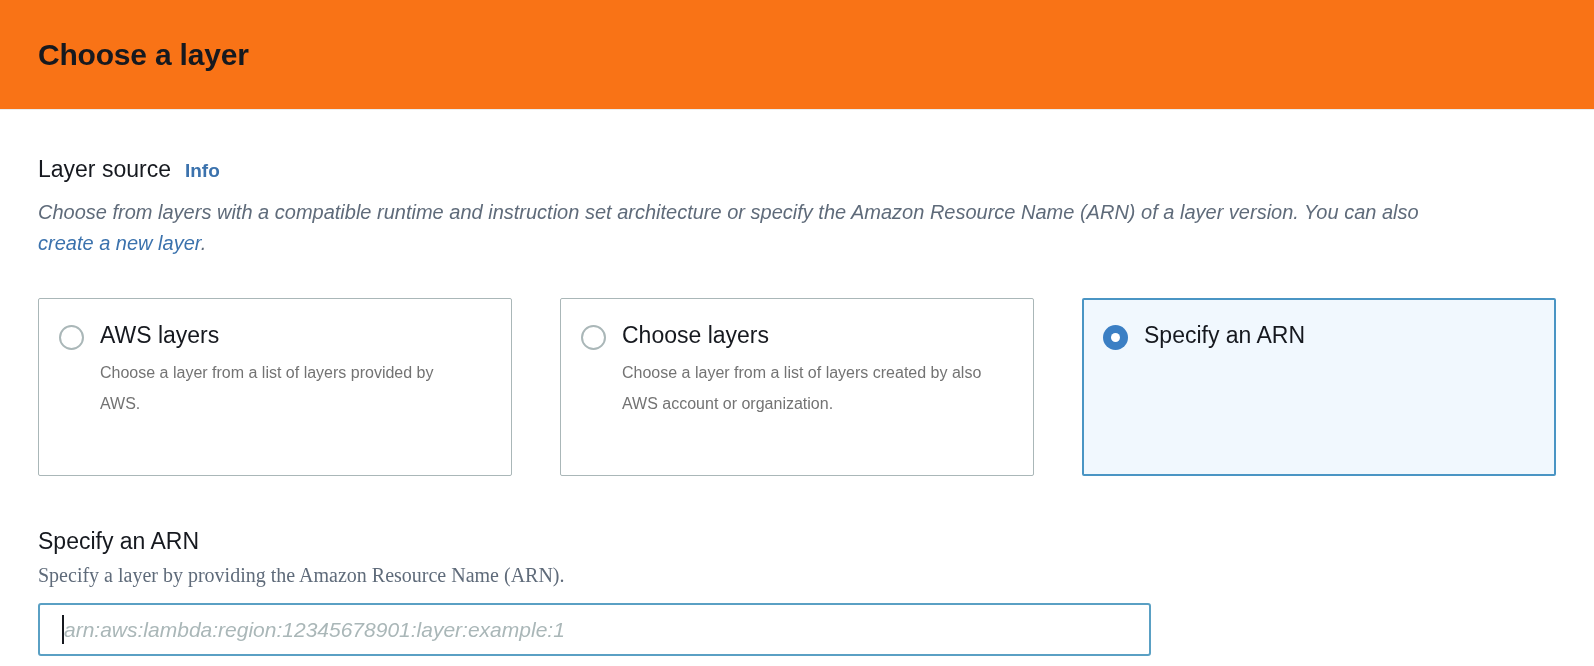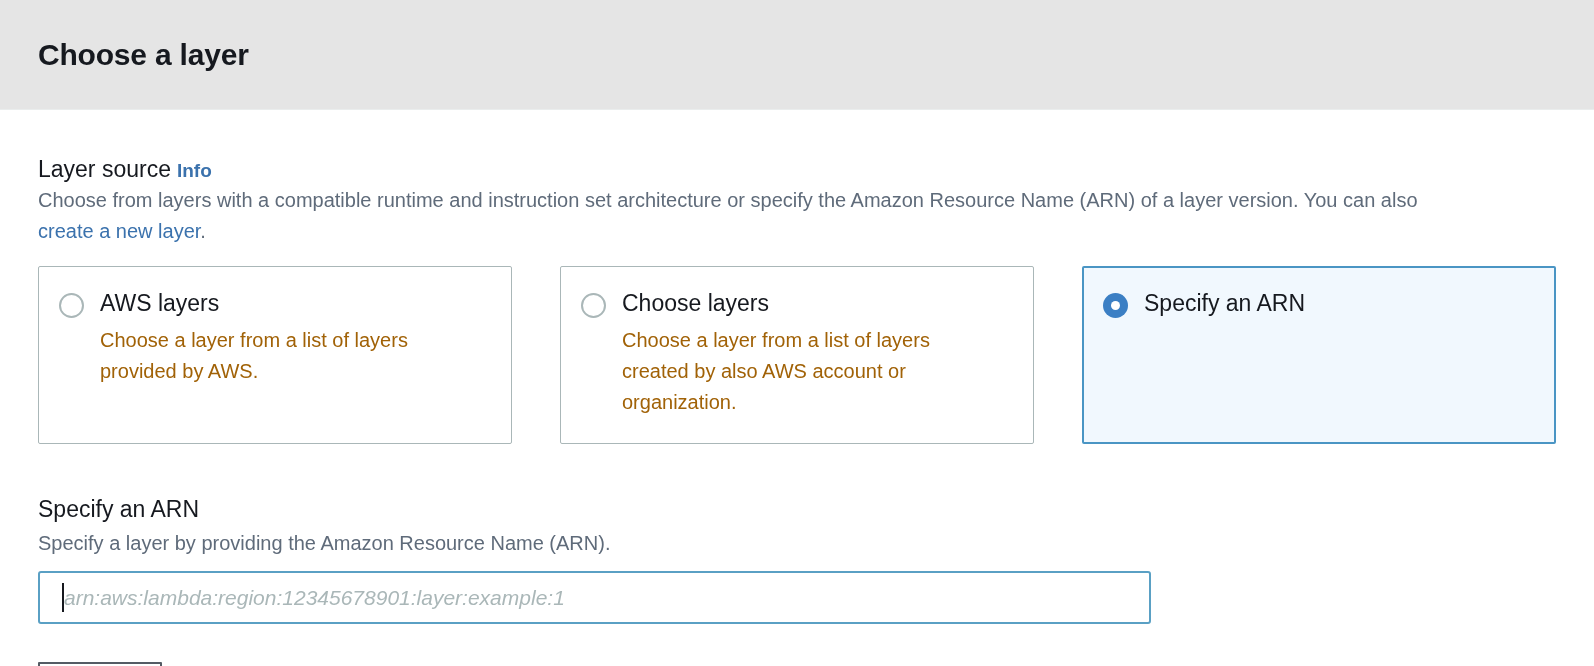--- a/index.html
+++ b/index.html
@@ -11,21 +11,21 @@
     height: 666px;
     background: #ffffff;
     font-family: "Liberation Sans", sans-serif;
     color: #16191f;
     overflow: hidden;
   }
 
   
   .modal-header {
     height: 110px;
-    background: #e5e5e5;
+    background: #f97316;
     border-bottom: 1px solid #eaeded;
     box-sizing: border-box;
     display: flex;
     align-items: center;
     padding: 0 38px;
   }
   .modal-title {
     font-size: 30px;
     font-weight: bold;
     color: #16191f;
@@ -33,40 +33,41 @@
   }
 
   
   .modal-body {
     padding: 30px 38px 0 38px;
   }
 
   .field-label-row {
     display: flex;
     align-items: baseline;
-    gap: 6px;
+    gap: 14px;
   }
   .field-label {
     font-size: 23px;
     font-weight: normal;
     color: #16191f;
   }
   .info-link {
     font-size: 19px;
     font-weight: bold;
     color: #3b72ad;
     cursor: pointer;
     margin-top: 20px;
   }
   .field-description {
-    margin-top: 2px;
+    margin-top: 14px;
     font-size: 20px;
     line-height: 31px;
     color: #5f6b7a;
     max-width: 1440px;
+    font-style: italic;
   }
   .inline-link {
     color: #3b72ad;
     cursor: pointer;
   }
 
   
   .radio-card-row {
     display: flex;
     gap: 48px;
@@ -76,20 +77,21 @@
     width: 552px;
     height: 178px;
     box-sizing: border-box;
     border: 1px solid #aab7b8;
     border-radius: 2px;
     background: #ffffff;
     padding: 22px 20px 0 20px;
     display: flex;
     gap: 16px;
     cursor: pointer;
+    margin-top: 20px;
   }
   .radio-card.selected {
     border: 2px solid #4a95c4;
     background: #f1f8fe;
     padding: 21px 19px 0 19px;
   }
 
   .radio-mark {
     flex: 0 0 auto;
     width: 25px;
@@ -120,38 +122,39 @@
   .radio-card-text {
     min-width: 0;
   }
   .radio-card-title {
     font-size: 23px;
     color: #16191f;
     line-height: 28px;
   }
   .radio-card-desc {
     margin-top: 8px;
-    font-size: 20px;
+    font-size: 16px;
     line-height: 31px;
-    color: #a16207;
+    color: #737373;
     max-width: 370px;
   }
 
   
   .arn-section {
     margin-top: 52px;
   }
   .section-title {
     font-size: 23px;
     color: #16191f;
   }
   .section-description {
     margin-top: 9px;
     font-size: 20px;
     color: #5f6b7a;
+    font-family: Liberation Serif, serif;
   }
 
   .arn-input-row {
     margin-top: 16px;
     display: flex;
     align-items: flex-start;
     gap: 38px;
     flex-direction: column;
   }
   .arn-input {

